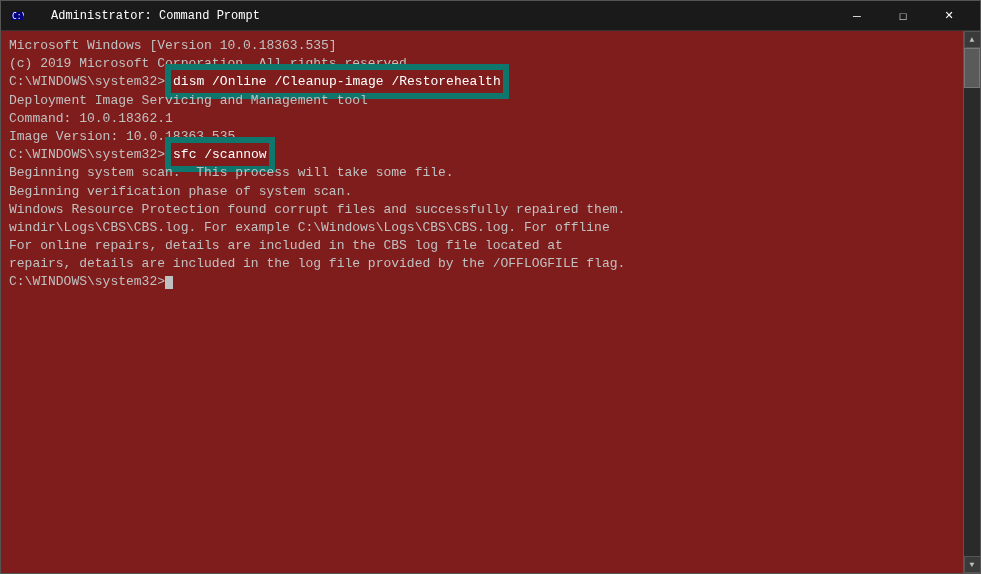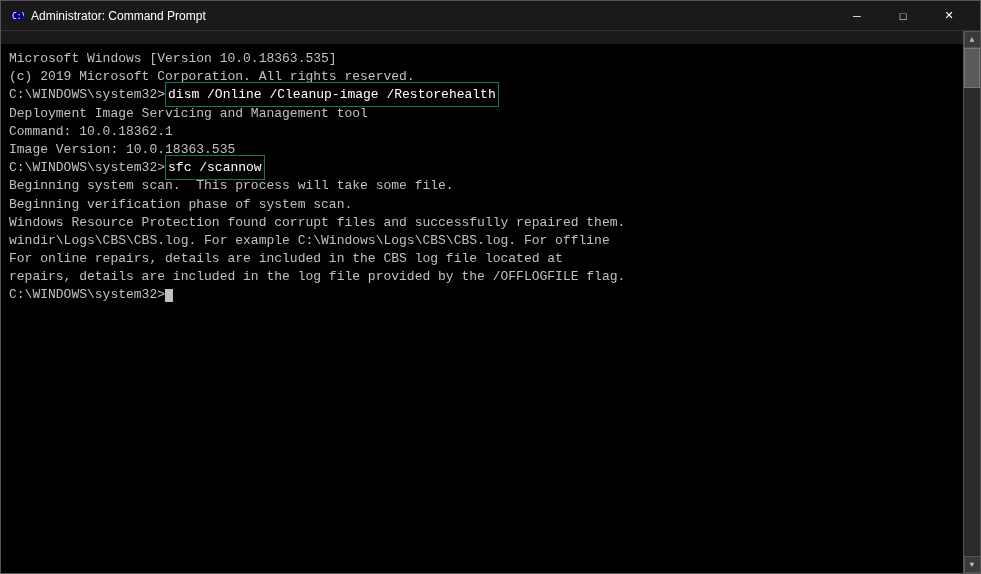--- a/index.html
+++ b/index.html
@@ -41,22 +41,23 @@
     }
 
     .titlebar-icon svg {
       width: 14px;
       height: 14px;
     }
 
     .titlebar-title {
       flex: 1;
       color: #ffffff;
-      font-family: Liberation Sans, sans-serif;
+      font-family: Liberation Mono, monospace;
       font-size: 12px;
+      margin-left: 20px;
     }
 
     .titlebar-controls {
       display: flex;
       gap: 0;
     }
 
     .title-btn {
       width: 46px;
       height: 30px;
@@ -72,28 +73,27 @@
     }
 
     .content-area {
       display: flex;
       flex: 1;
       overflow: hidden;
     }
 
     .terminal {
       flex: 1;
-      background: #000000;
+      background: #7f1d1d;
       color: #c0c0c0;
       padding: 6px 8px;
       overflow-y: auto;
       font-family: 'Courier New', Courier, monospace;
       font-size: 13px;
       line-height: 1.4;
-      margin-top: 13px;
     }
 
     .scrollbar {
       width: 17px;
       background: #1a1a1a;
       border-left: 1px solid #555;
       display: flex;
       flex-direction: column;
       align-items: center;
     }
@@ -128,21 +128,21 @@
       border: 1px solid #777;
     }
 
     .line {
       white-space: pre-wrap;
       word-break: break-all;
     }
 
     .cmd-highlight {
       display: inline;
-      border: 1px solid #0f766e;
+      border: 6px solid #0f766e;
       padding: 4px 2px;
       color: #ffffff;
     }
 
     .prompt {
       color: #c0c0c0;
     }
 
     .cursor {
       display: inline-block;

